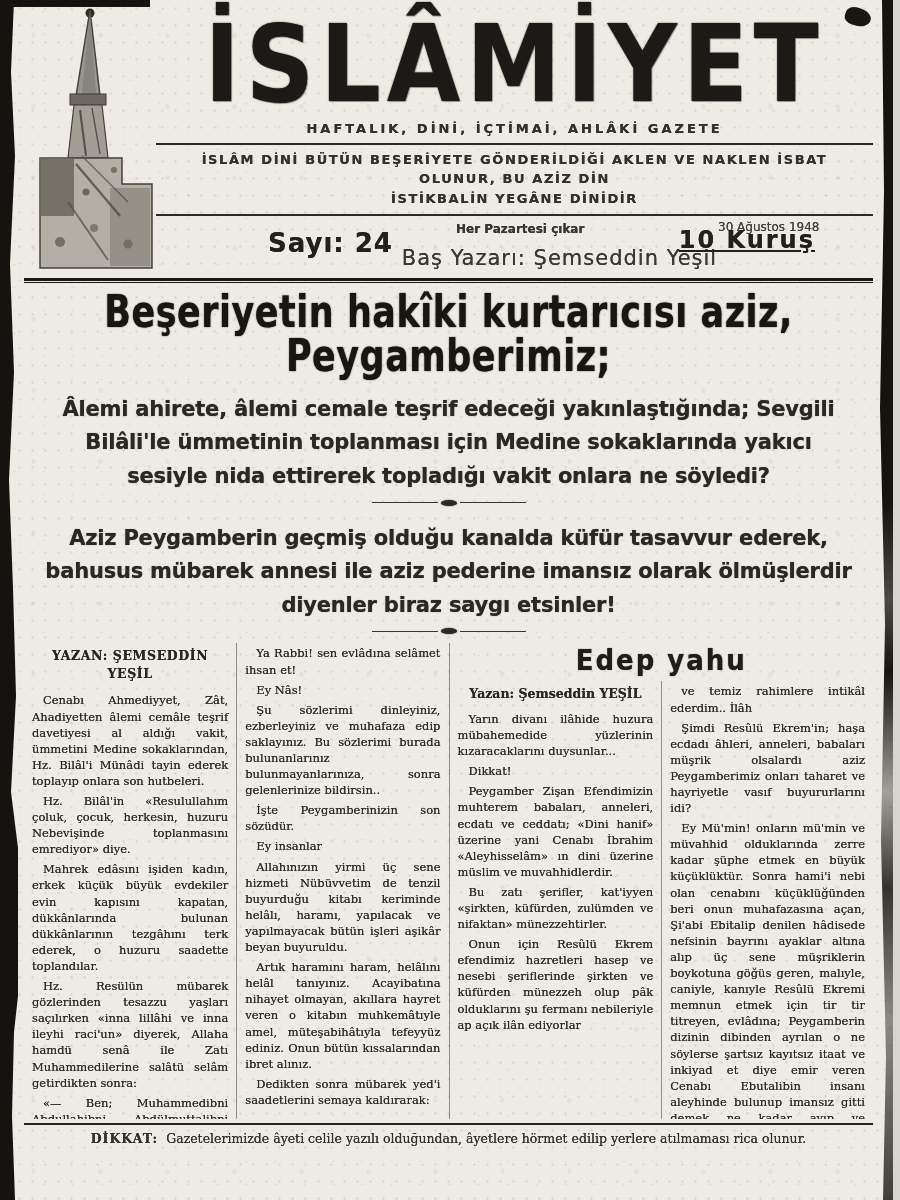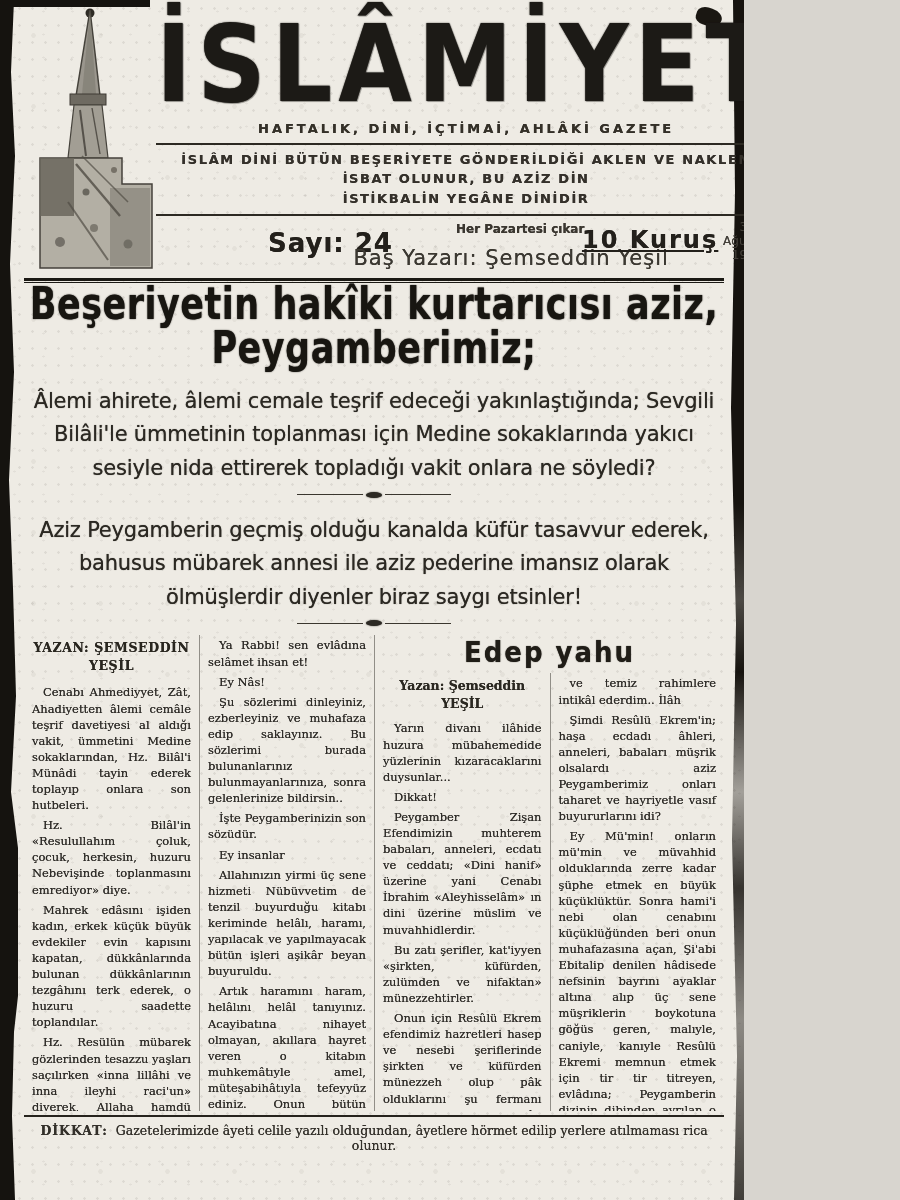--- a/index.html
+++ b/index.html
@@ -1,18 +1,18 @@
 <!DOCTYPE html>
 <html lang="tr"><head>
 <meta charset="utf-8">
 <style>
   * { margin:0; padding:0; box-sizing:border-box; }
   html,body { background:#d8d5cf; }
   .page {
-    position:relative; width:744px; height:1200px; overflow:hidden;
+    position:relative; width:893px; height:1200px; overflow:hidden;
     background:#eeebe4;
     background-image:
       radial-gradient(rgba(70,64,55,.10) 1px, transparent 1.3px),
       radial-gradient(rgba(70,64,55,.07) 1px, transparent 1.5px),
       radial-gradient(rgba(40,36,30,.05) 2px, transparent 2.6px);
     background-size: 13px 17px, 29px 23px, 67px 71px;
     font-family:"DejaVu Serif", serif;
     color:#2e2c28;
   }
   .ink { text-shadow:0 0 .6px rgba(35,32,28,.85); }
@@ -51,26 +51,26 @@
     font-family:"DejaVu Sans", sans-serif; font-size:21px; letter-spacing:1px; color:#3b3831; }
   .pub-date { position:absolute; left:562px; top:4px; font-family:"DejaVu Sans", sans-serif;
     font-size:12px; color:#44403a; }
   .price { position:absolute; right:58px; top:10px; font-family:"DejaVu Sans", sans-serif;
     font-weight:bold; font-size:24px; letter-spacing:2px; color:#23201b;text-decoration:underline; }
 
   .thick-rule { margin-top:2px; border-top:3px solid #1b1914; border-bottom:1px solid #1b1914; height:5px; }
 
   
   .headlines { text-align:center; }
-  .main-head { font-family:"DejaVu Sans", sans-serif; font-weight:bold;
+  .main-head { margin-top:8px; font-family:"DejaVu Sans", sans-serif; font-weight:bold;
     color:#181611; text-shadow:0 0 1.2px rgba(15,13,10,.9); filter:blur(.25px); }
   .main-head .line { display:block; font-size:35px; line-height:1.25; letter-spacing:.5px;
     transform:scaleY(1.28); transform-origin:center; }
   .deck { margin:14px auto 0; max-width:810px; font-family:"DejaVu Sans", sans-serif;
-    font-weight:normal; font-size:21px; line-height:1.6; letter-spacing:-.2px; color:#2b2822;
+    font-weight:bold; font-size:21px; line-height:1.6; letter-spacing:-.2px; color:#2b2822;
     text-shadow:0 0 .8px rgba(30,27,22,.8); filter:blur(.2px); }
   .ornament { margin:4px auto 2px; display:flex; align-items:center; justify-content:center; height:10px; }
   .ornament .bar { width:66px; height:1px; background:#3a362e; }
   .ornament .knot { width:16px; height:6px; background:#2c2923; border-radius:50%; margin:0 3px;
     box-shadow:0 0 1.5px rgba(30,27,22,.9); }
   .question-head { margin:6px auto 0; max-width:820px; font-family:"DejaVu Sans", sans-serif;
     font-weight:bold; font-size:19px; line-height:1.5; color:#26231d;
     text-shadow:0 0 .9px rgba(25,22,18,.85); filter:blur(.2px); }
 
   

